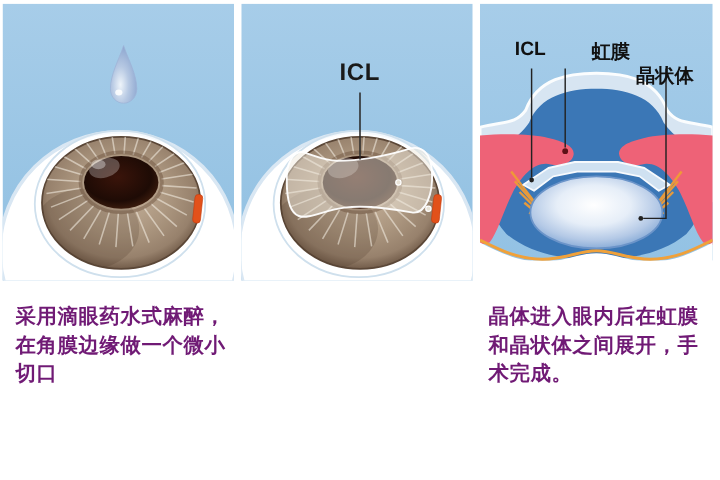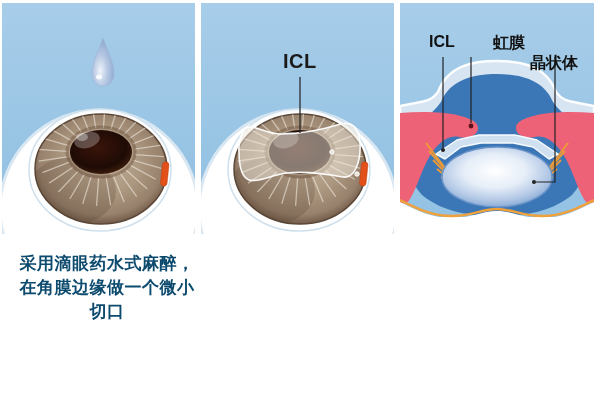--- a/index.html
+++ b/index.html
@@ -5,21 +5,21 @@
   html,body{margin:0;padding:0;background:#fff;}
   .stage{position:relative;width:600px;height:400px;background:#ffffff;overflow:hidden;
          font-family:"Liberation Sans","DejaVu Sans",sans-serif;}
   .panel{position:absolute;top:3px;width:193px;height:231px;overflow:hidden;text-align:right;}
   .panel svg{display:block;width:100%;height:100%;}
   .p1{left:2px;} .p2{left:201px;} .p3{left:400px;width:194px;}
   .icl-label2{position:absolute;left:82px;top:47px;font-size:20px;font-weight:700;color:#1a1a1a;letter-spacing:.5px;}
   .lbl3{position:absolute;top:30px;font-size:16px;font-weight:700;color:#111;white-space:nowrap;}
   .lbl3-icl{left:29px;} .lbl3-iris{left:56px;margin-left:37px;} .lbl3-lens{left:130px;margin-top:20px;}
   .caption{position:absolute;top:252px;width:188px;font-size:17px;font-weight:700;
-           color:#0c4a6e;line-height:24px;letter-spacing:.5px;text-align:center;}
+           color:#701a75;line-height:24px;letter-spacing:.5px;}
   .cap1{left:13px;} .cap2{left:206px;} .cap3{left:407px;}
 </style>
 </head>
 <body>
 
 <div class="stage">
 
   <section class="panel p1">
     <svg viewBox="0 0 193 231">
       <defs>
@@ -232,14 +232,15 @@
         <polyline points="155,54 155,179 136,179" fill="none"></polyline>
         <circle cx="134" cy="179" r="2" fill="#222222" stroke="none"></circle>
       </g>
     </svg>
     <div class="lbl3 lbl3-icl">ICL</div>
     <div class="lbl3 lbl3-iris">虹膜</div>
     <div class="lbl3 lbl3-lens">晶状体</div>
   </section>
 
   <div class="caption cap1">采用滴眼药水式麻醉，在角膜边缘做一个微小切口</div>
+  <div class="caption cap3">晶体进入眼内后在虹膜和晶状体之间展开，手术完成。</div>
 
 </div>
 
 </body></html>

